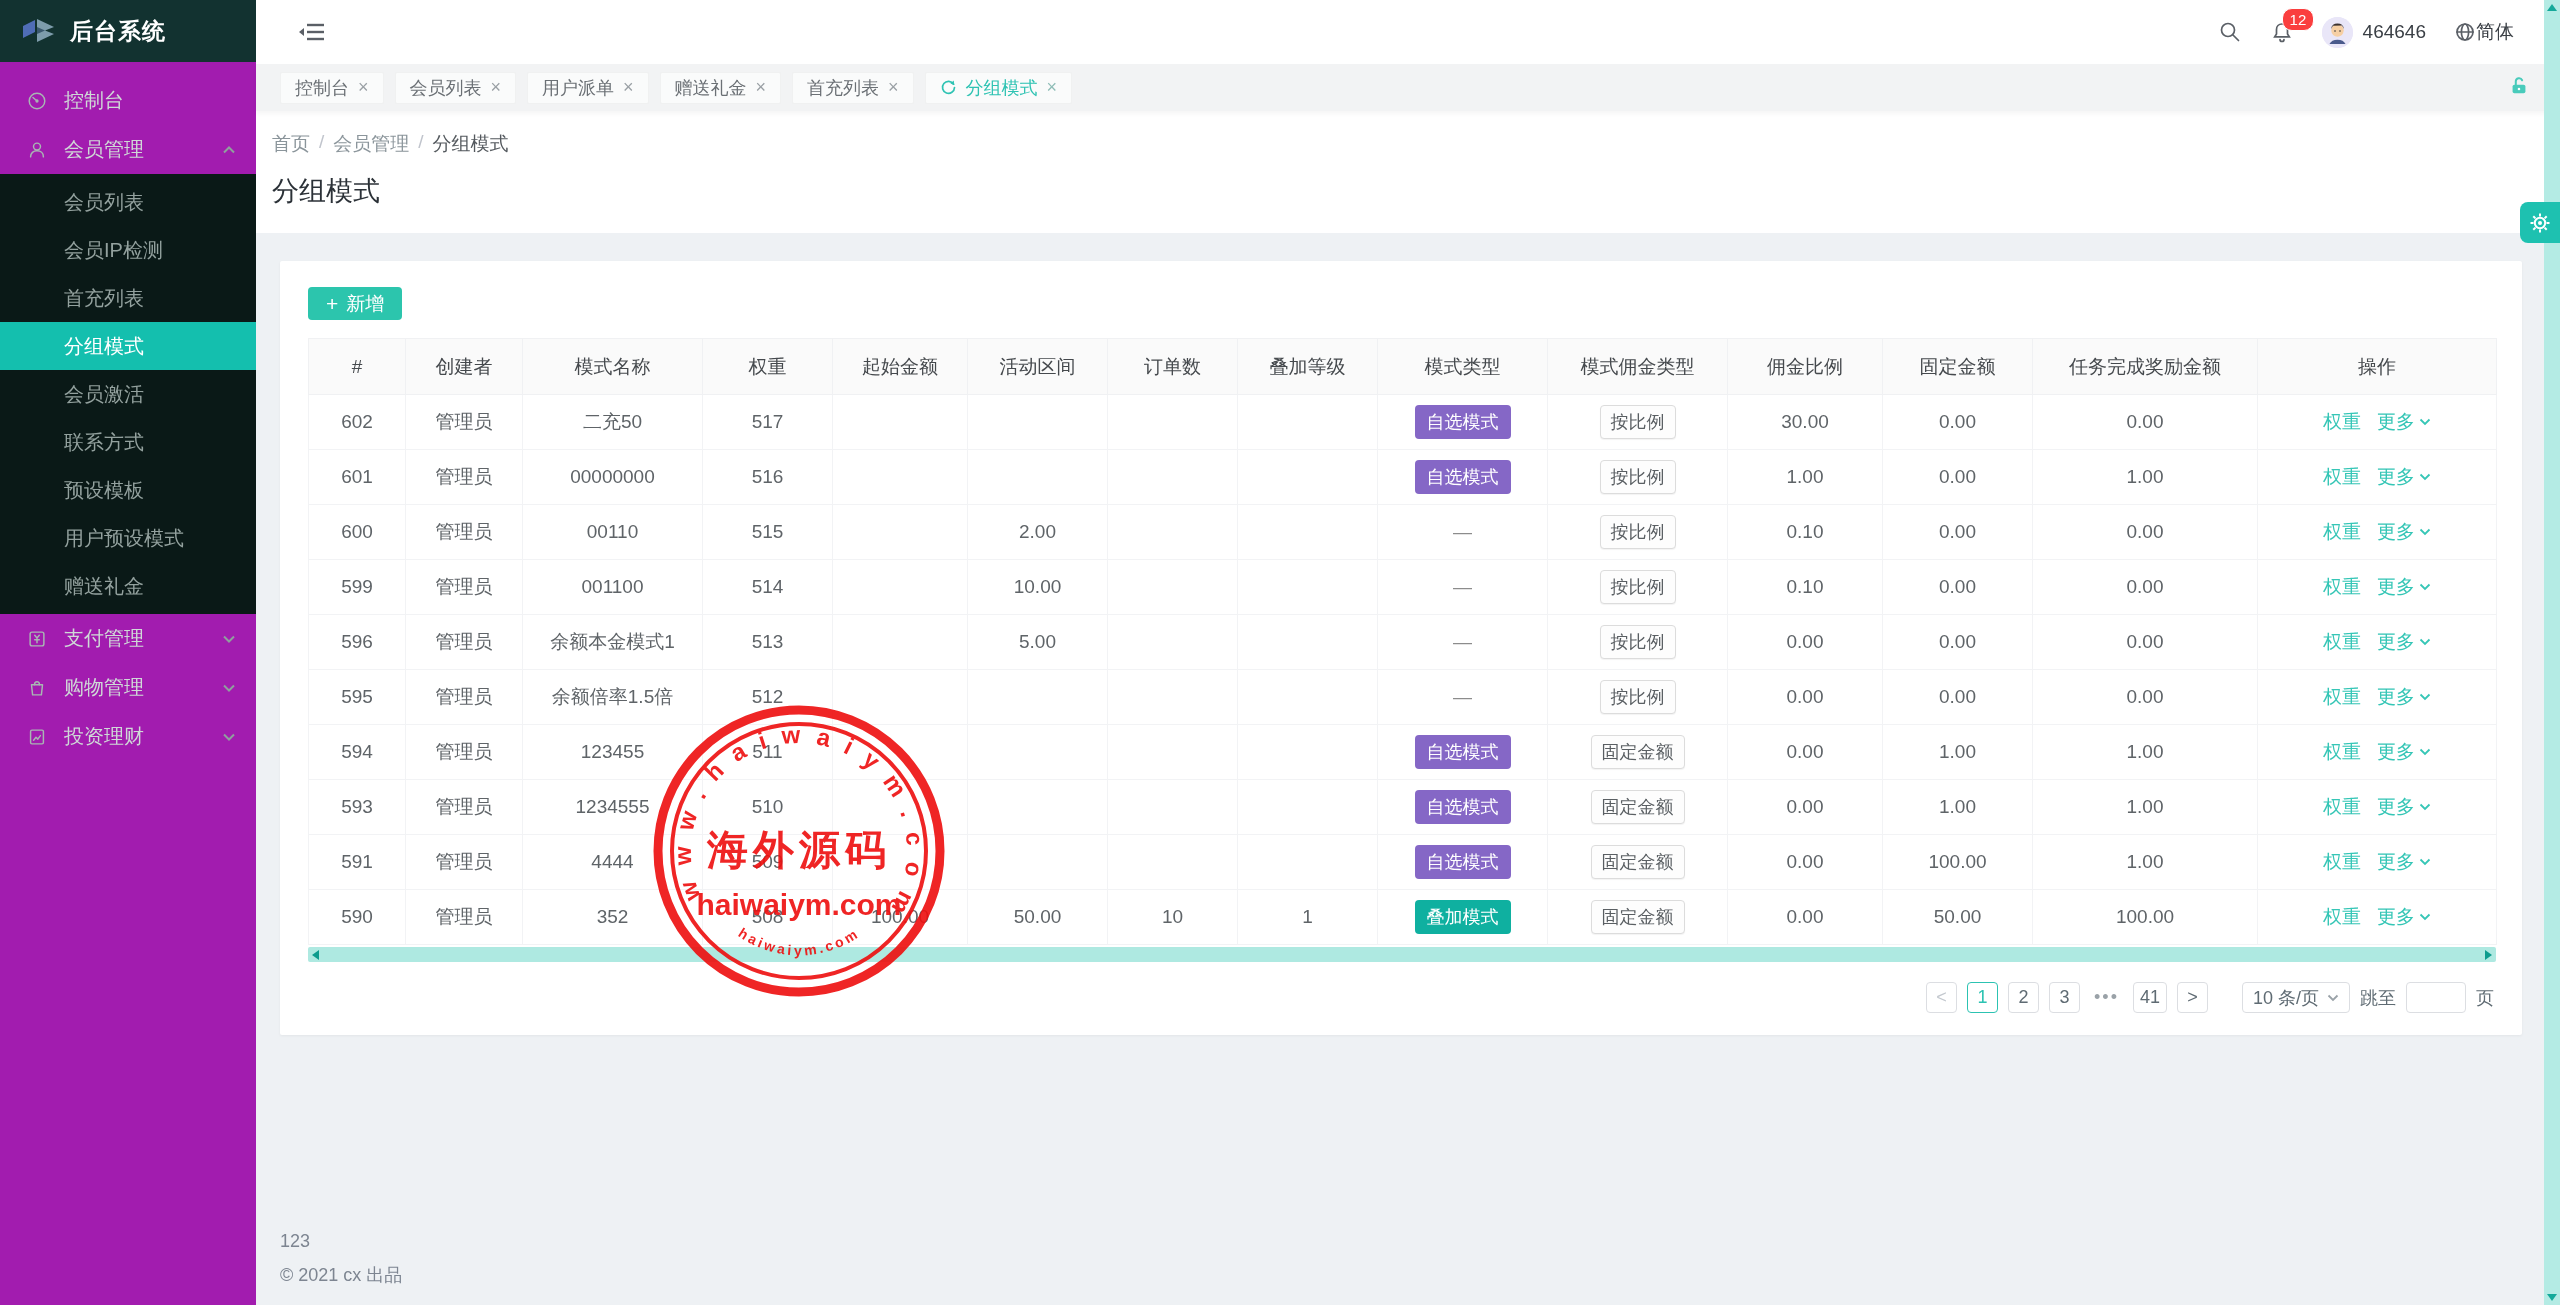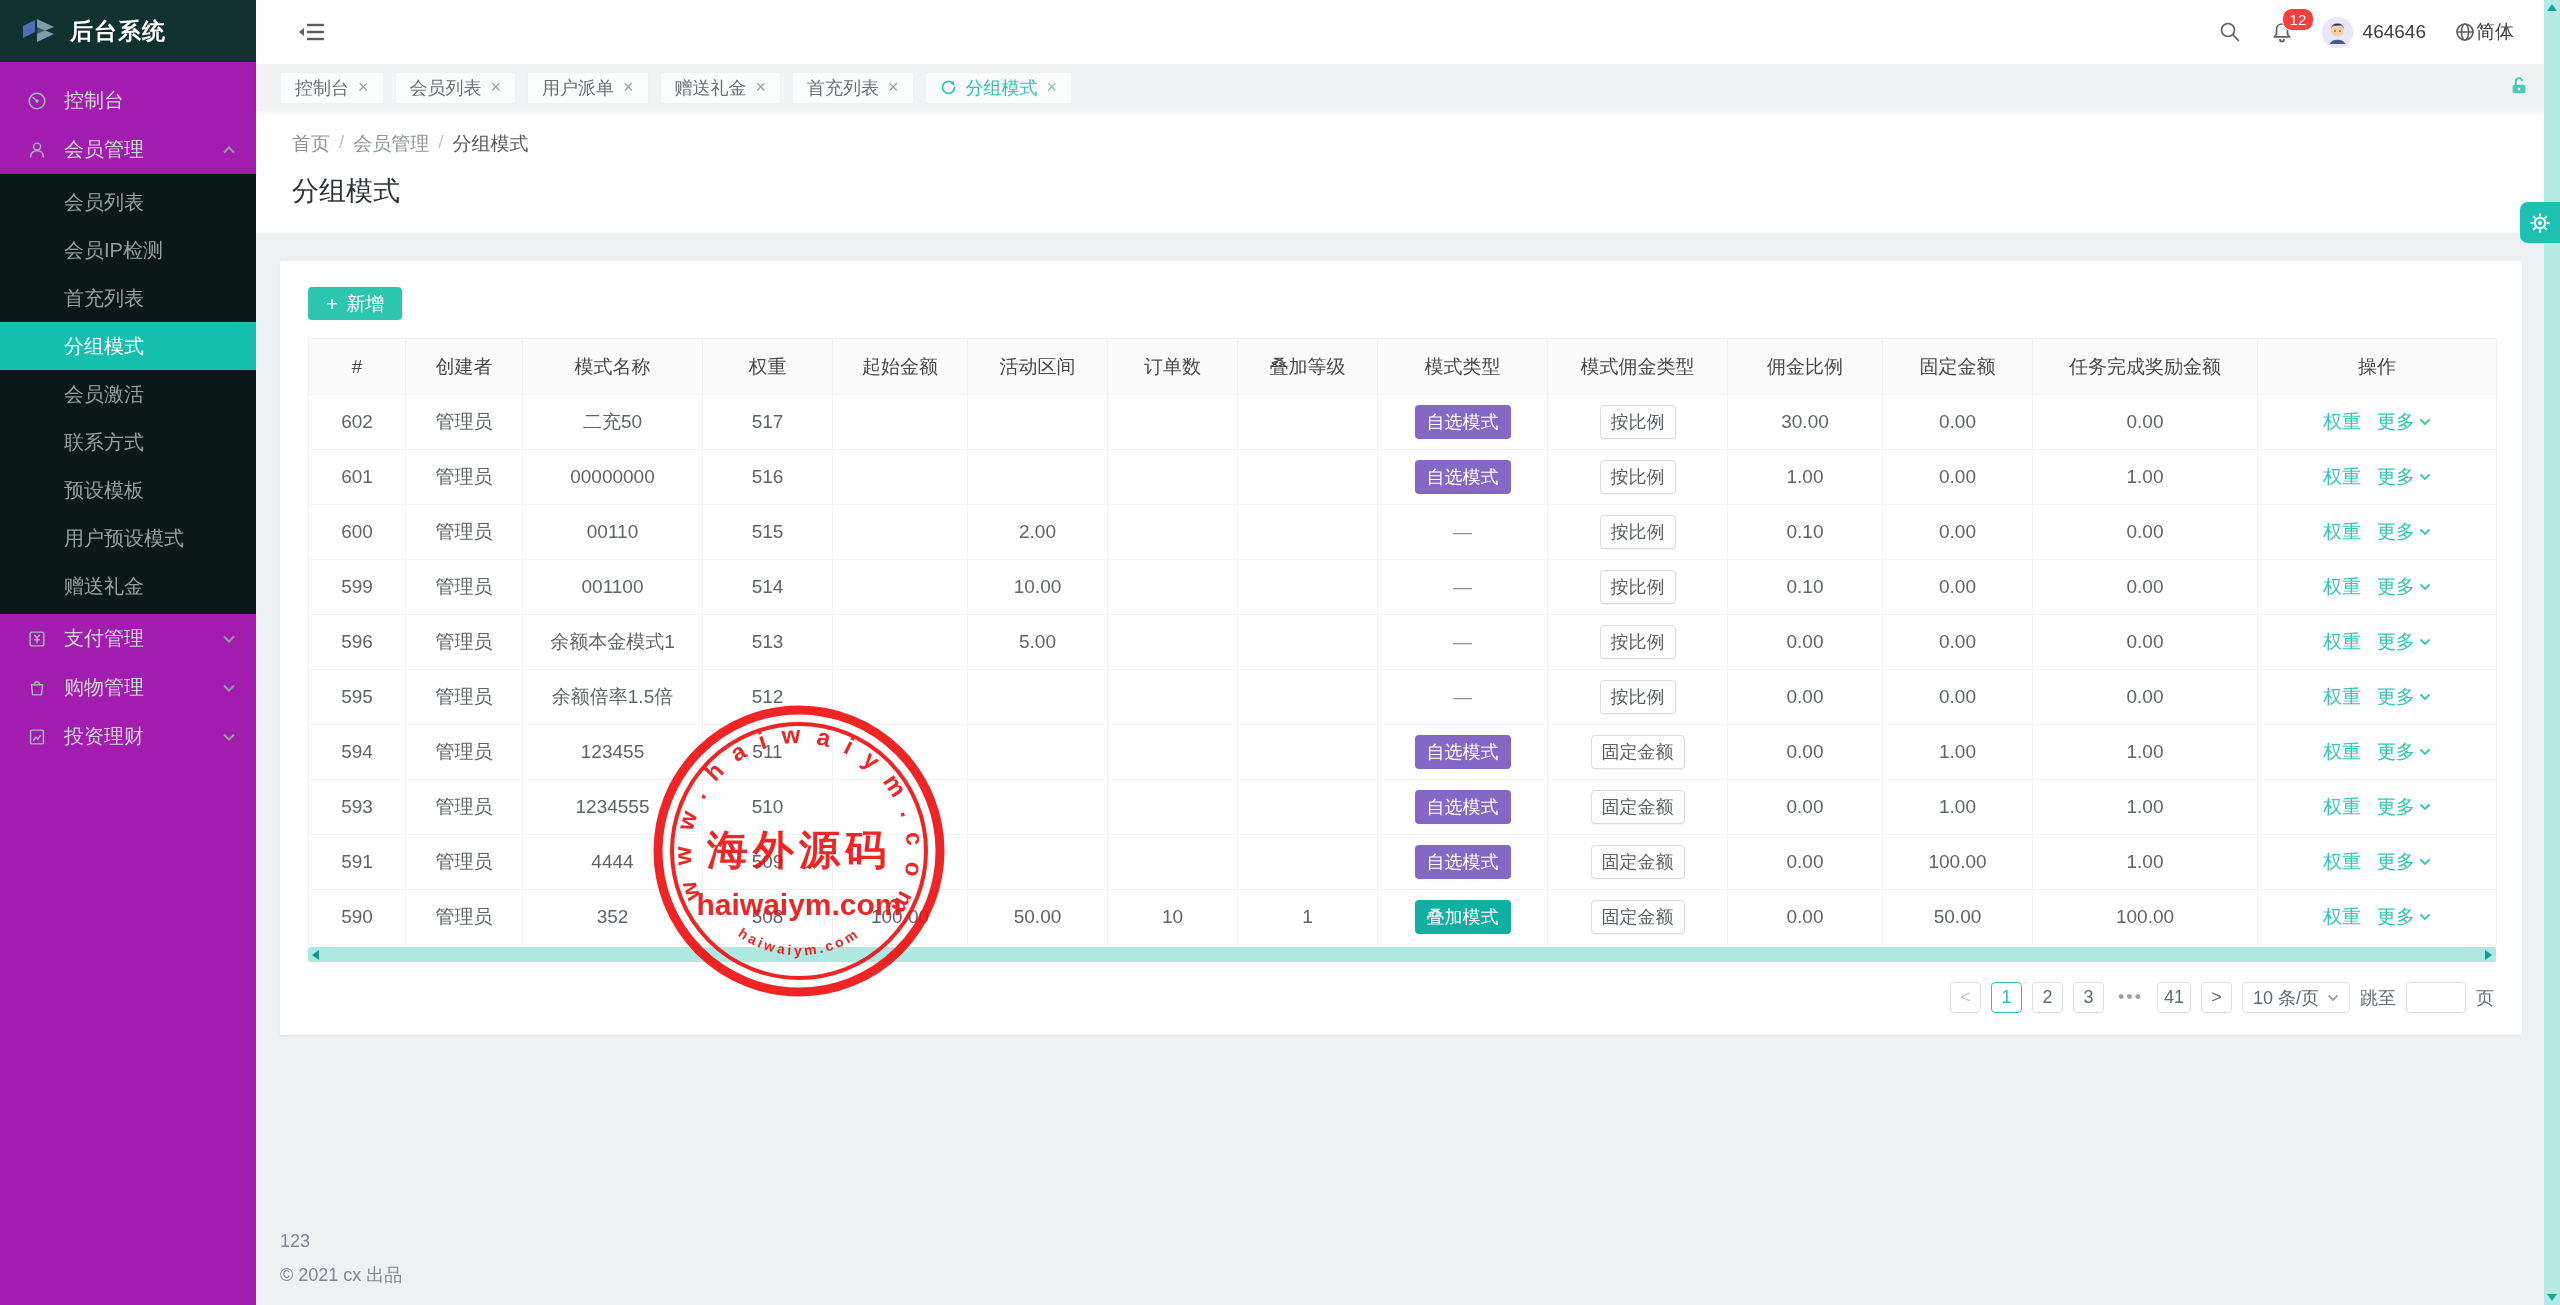--- a/index.html
+++ b/index.html
@@ -33,21 +33,21 @@
   .username { font-size:19px; color:#3a3f45; }
   .lang-box { display:flex; align-items:center; cursor:pointer; font-size:19px; color:#3a3f45; }
 
   .tabstrip { height:47px; background:#f2f3f4; display:flex; align-items:center; padding:0 24px; gap:11px; flex:none; box-shadow:0 3px 4px rgba(0,0,0,0.04); position:relative; z-index:5; }
   .tab { height:32px; background:#fafbfb; border:1px solid #f0f1f1; border-radius:2px; display:flex; align-items:center; padding:0 14px; font-size:18px; color:#6b7075; cursor:pointer; gap:9px; }
   .tab .close { color:#9aa0a5; font-size:18px; cursor:pointer; }
   .tab.active { color:#2fc3b3; }
   .tab.active .close { color:#8fbdb7; }
   .tab-lock { position:absolute; right:30px; cursor:pointer; }
 
-  .crumb-block { background:#fff; padding:20px 28px 24px 36px; flex:none; }
+  .crumb-block { background:#fff; padding:20px 28px 24px 16px; flex:none; }
   .breadcrumb { font-size:19px; color:#8b959b; display:flex; gap:9px; }
   .breadcrumb .sep { color:#c0c4cc; }
   .breadcrumb .last { color:#54595e; }
   .page-title { margin-top:16px; font-size:27px; color:#2b3137; font-weight:400; }
 
   .content { flex:1; background:#eef1f4; padding:28px 38px 0 24px; display:flex; flex-direction:column; overflow:hidden; }
   .card { background:#fff; border-radius:2px; box-shadow:0 1px 3px rgba(0,0,0,0.05); padding:26px 28px 18px 28px; }
   .add-btn { display:inline-flex; align-items:center; height:33px; background:#2cc5ad; color:#fff; border:none; border-radius:4px; padding:0 18px; font-size:19px; cursor:pointer; gap:8px; font-family:inherit; }
   .add-btn .plus { font-size:21px; line-height:1; }
 
@@ -66,21 +66,21 @@
   .hscroll { width:2188px; height:15px; background:#aee9e1; margin-top:2px; border-radius:2px; display:flex; align-items:center; justify-content:space-between; padding:0 4px; cursor:pointer; }
   .hs-arrow { width:0; height:0; border-top:5px solid transparent; border-bottom:5px solid transparent; }
   .hs-arrow.left { border-right:7px solid #0d9c8e; }
   .hs-arrow.right { border-left:7px solid #0d9c8e; }
 
   .pager { margin-top:20px; display:flex; justify-content:flex-end; align-items:center; gap:10px; font-size:18px; color:#5f6b73; padding-bottom:4px; }
   .pg-btn { min-width:31px; height:31px; border:1px solid #dcdee2; border-radius:4px; background:#fff; display:flex; align-items:center; justify-content:center; font-size:18px; color:#5f6b73; cursor:pointer; padding:0 6px; }
   .pg-btn.disabled { color:#c3c8ce; cursor:default; }
   .pg-btn.current { border-color:#2cc3b2; color:#2cc3b2; }
   .pg-dots { color:#9aa2a8; letter-spacing:2px; padding:0 4px; }
-  .pg-size { height:31px; border:1px solid #dcdee2; border-radius:4px; background:#fff; display:flex; align-items:center; padding:0 10px; gap:8px; cursor:pointer; }
+  .pg-size { height:31px; border:1px solid #dcdee2; border-radius:4px; background:#fff; display:flex; align-items:center; padding:0 10px; gap:8px; cursor:pointer;margin-left:24px; }
   .pg-jump-input { width:60px; height:31px; border:1px solid #dcdee2; border-radius:4px; background:#fff; font-size:18px; text-align:center; font-family:inherit; }
   svg.gcaret { stroke:#9aa2a8; stroke-width:1.8; fill:none; }
 
   .footer { margin-top:auto; text-align:left; padding-bottom:18px; color:#7d8591; }
   .footer-line1 { font-size:18px; margin-bottom:11px; }
   .footer-line2 { font-size:18px; }
 
   
   .watermark { position:absolute; left:649px; top:701px; width:300px; height:300px; z-index:40; opacity:0.9; pointer-events:none; }
   .watermark text, .watermark textPath { fill:#ee0e0e; font-weight:bold; font-family:"Liberation Sans","DejaVu Sans",sans-serif; }

